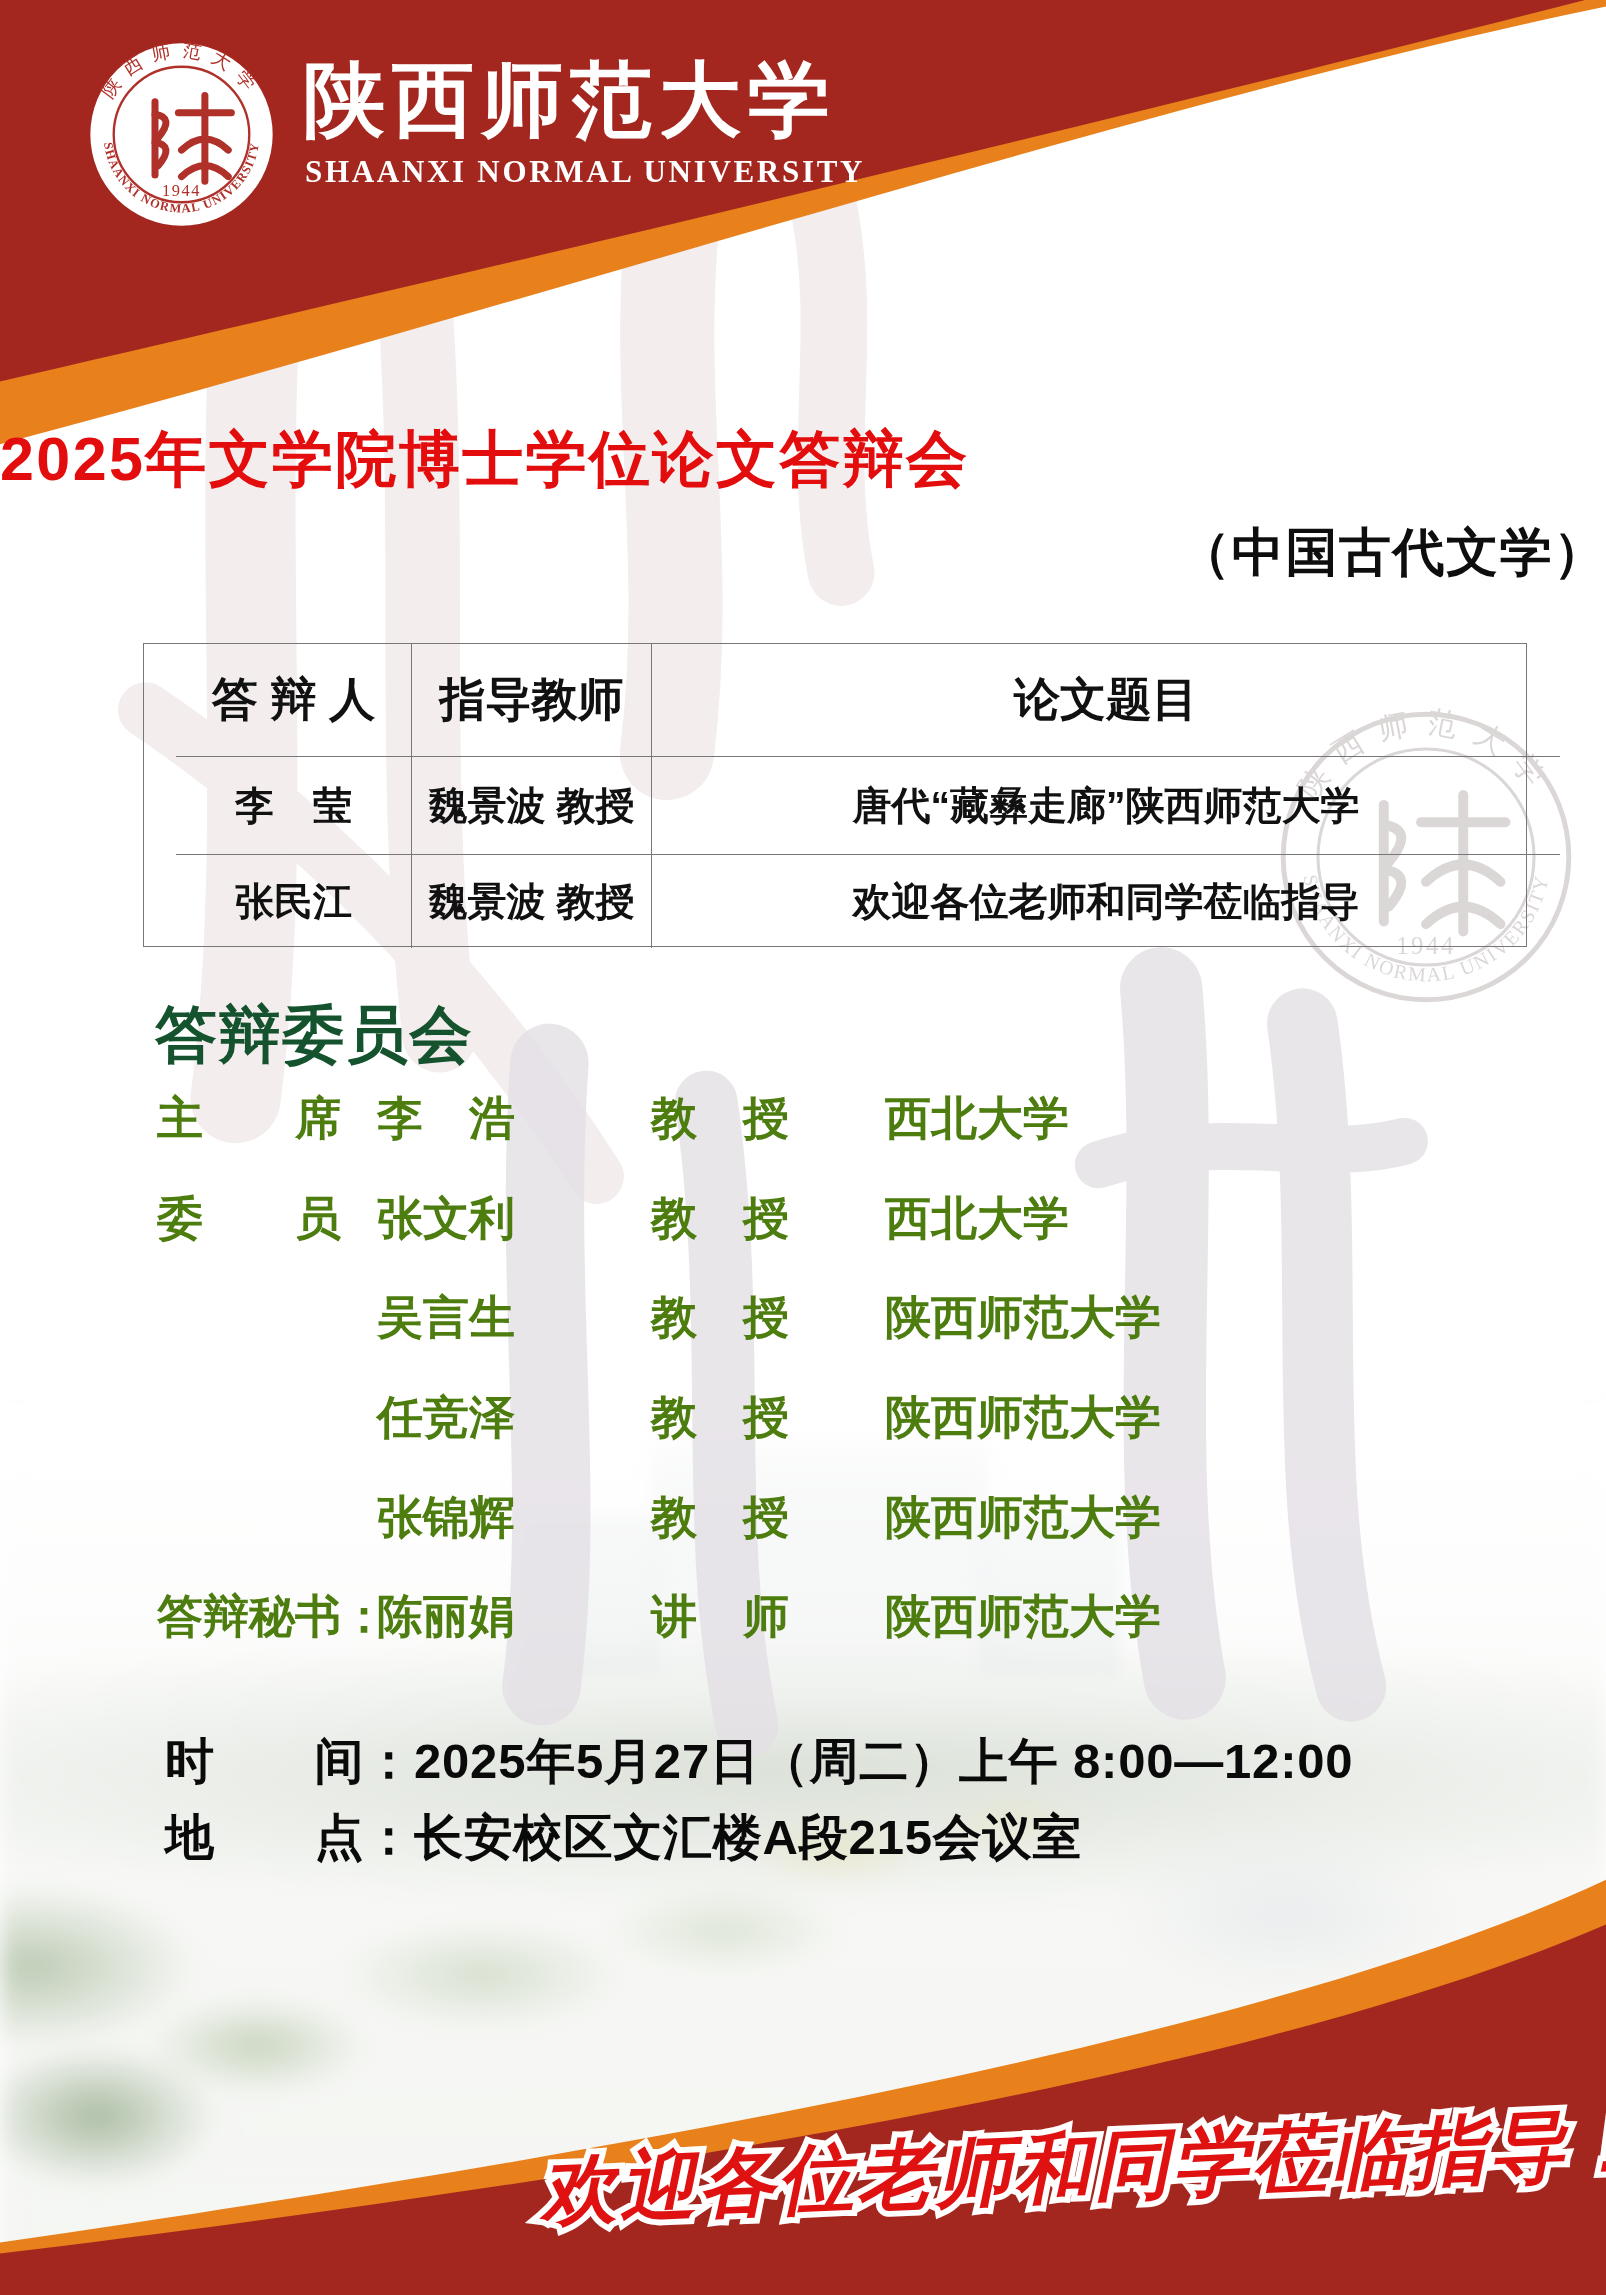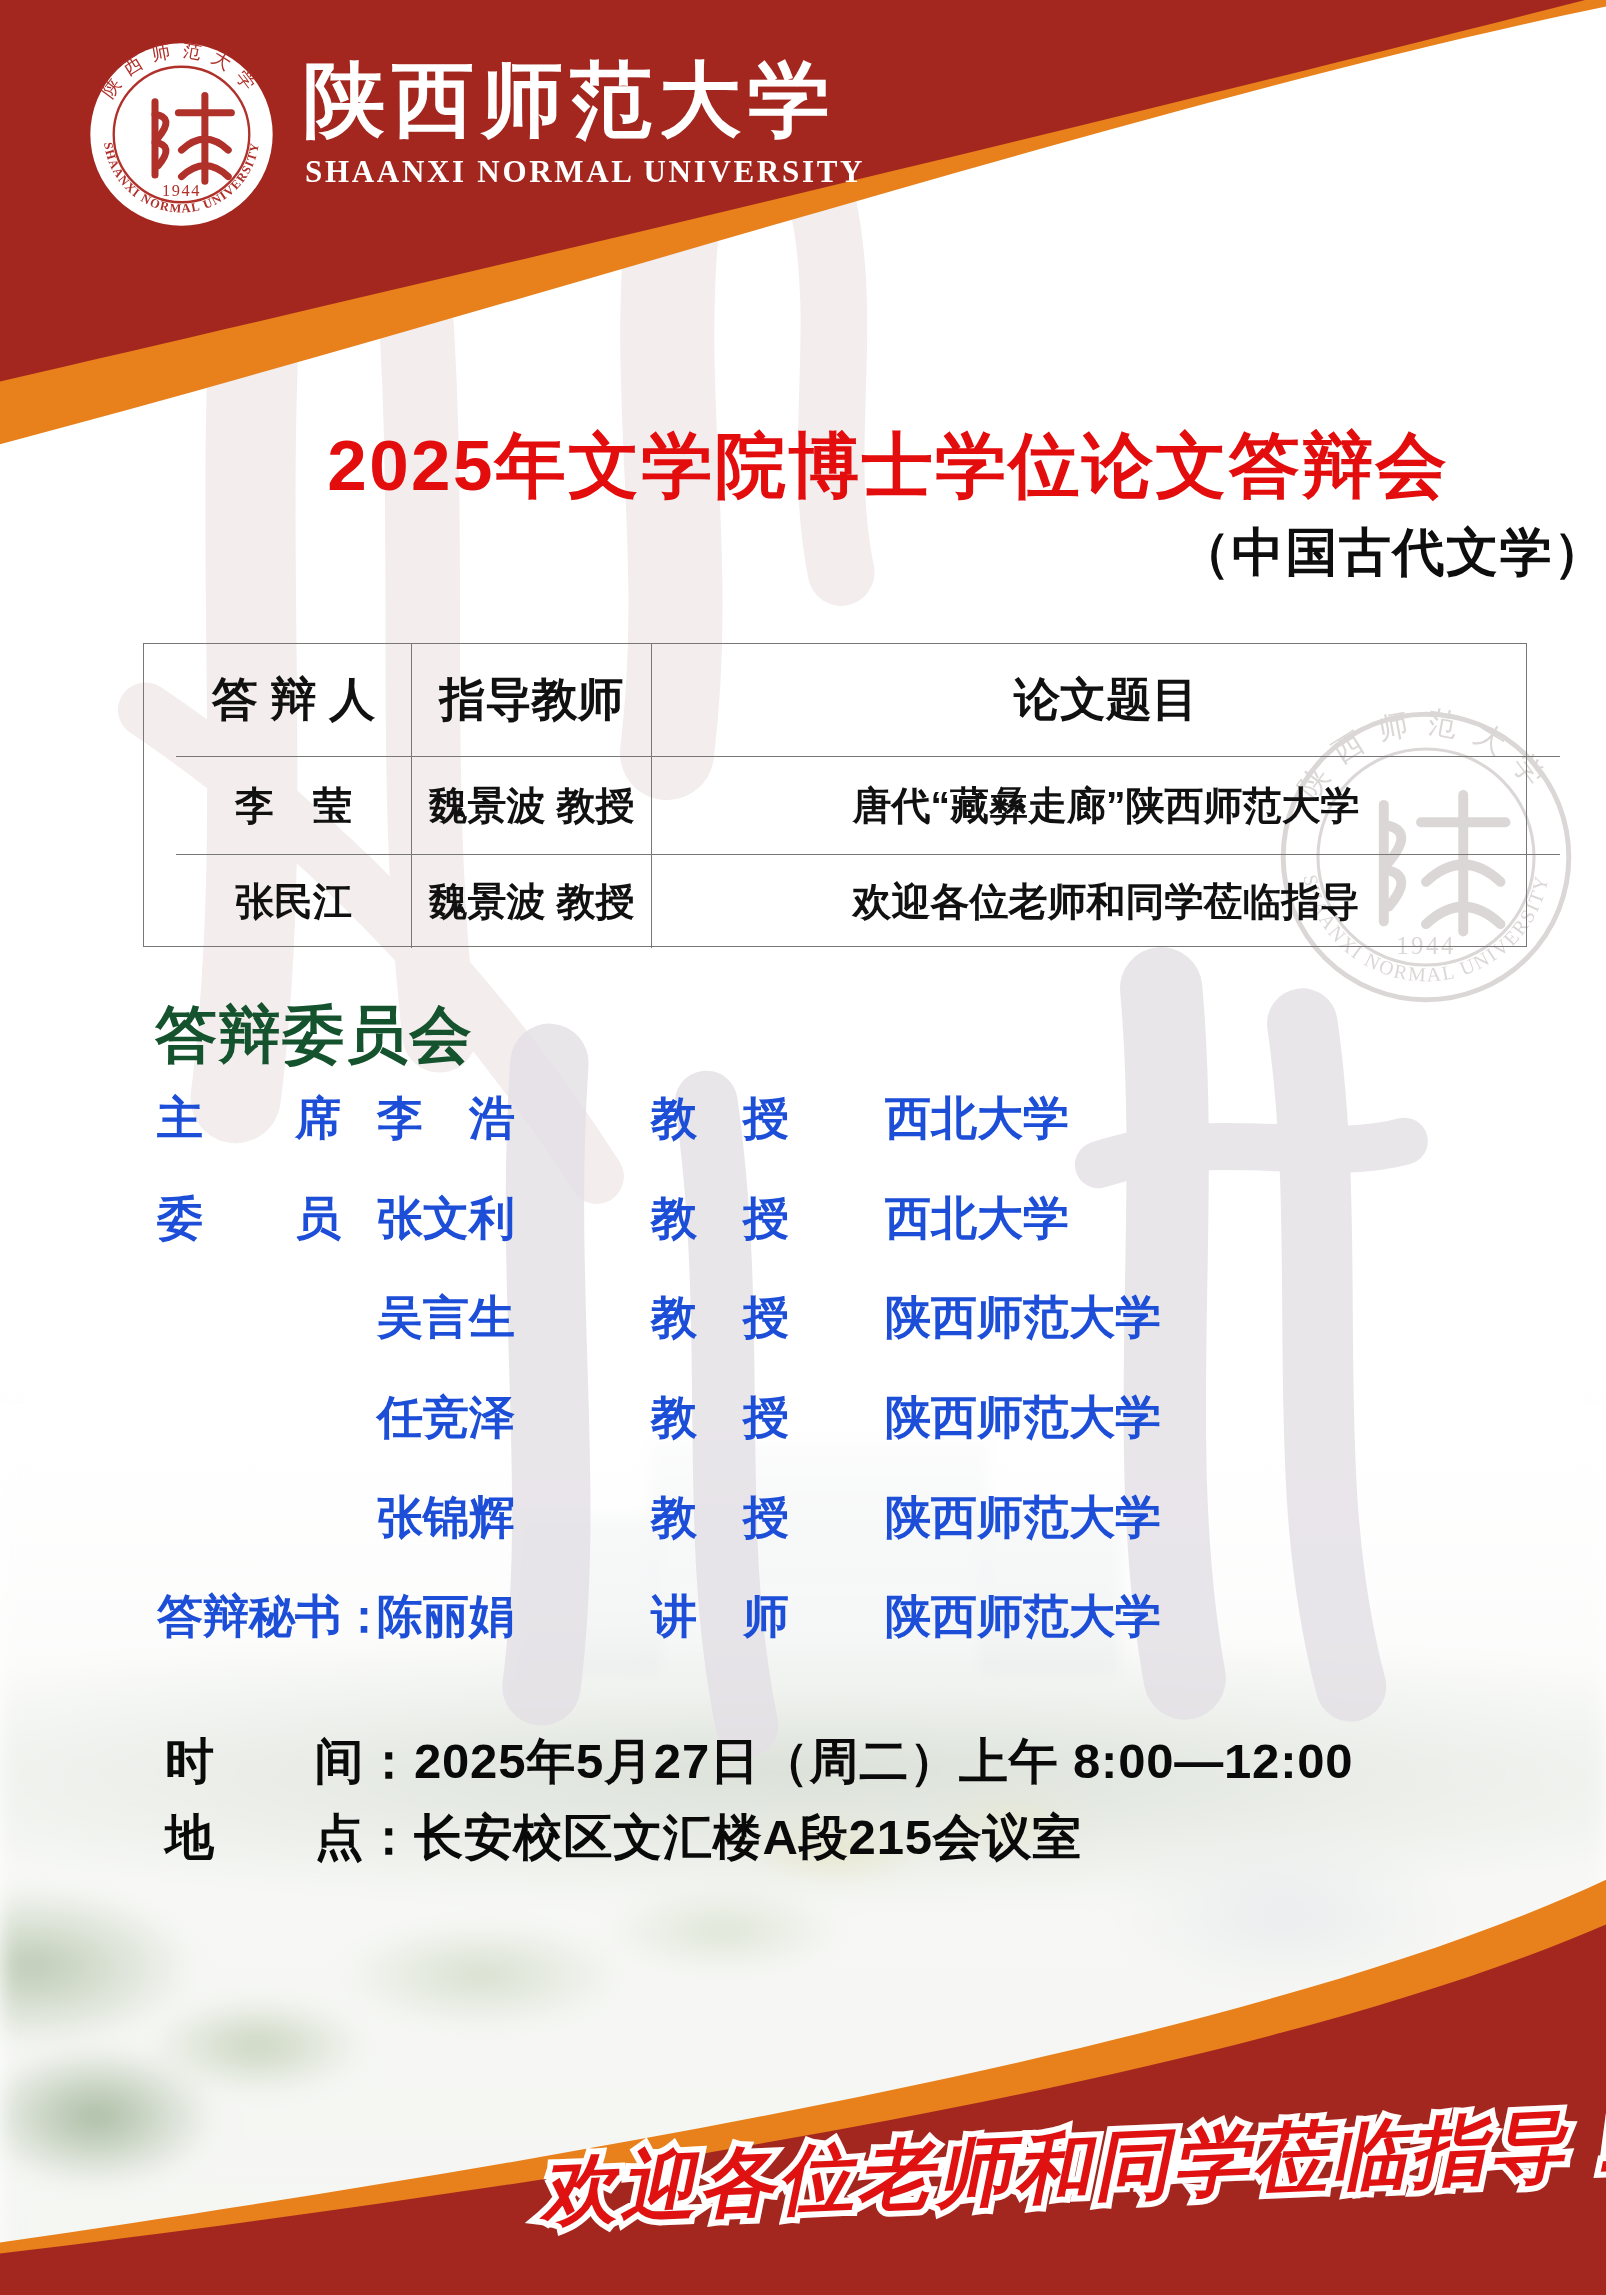--- a/index.html
+++ b/index.html
@@ -43,40 +43,40 @@
   
   .logo{position:absolute;left:88px;top:41px;width:187px;height:187px;z-index:5;}
   .uni-cn{position:absolute;left:303px;top:46px;z-index:5;color:#ffffff;
     font-family:"DejaVu Serif","Liberation Serif",serif;font-weight:700;
     font-size:82px;letter-spacing:7px;white-space:nowrap;}
   .uni-en{position:absolute;left:305px;top:154px;z-index:5;color:#ffffff;
     font-family:"Liberation Serif","DejaVu Serif",serif;font-weight:700;
     font-size:31px;letter-spacing:2.7px;white-space:nowrap;}
 
   
-  .title{position:absolute;left:0;width:1449px;top:419px;z-index:5;text-align:right;
-    color:#E30D0D;font-size:71px;font-weight:900;letter-spacing:2.4px;white-space:nowrap;}
+  .title{position:absolute;left:0;width:1449px;top:419px;z-index:5;text-align:left;
+    color:#E30D0D;font-size:61px;font-weight:900;letter-spacing:2.4px;white-space:nowrap;}
   .subtitle{position:absolute;left:0;width:1607px;top:518px;z-index:5;text-align:right;
     color:#0E0E0E;font-size:52px;font-weight:900;letter-spacing:1.6px;white-space:nowrap;}
 
   
   .dtable{position:absolute;left:143px;top:643px;width:1384px;height:304px;z-index:5;
     display:grid;grid-template-columns:236px 240px 908px;grid-template-rows:113px 98px 93px;
     border:1.6px solid #777777;box-sizing:border-box;background:rgba(255,255,255,0);padding-left:32px;}
   .dtable .cell{display:flex;align-items:center;justify-content:center;
     box-sizing:border-box;white-space:nowrap;color:#111;}
   .dtable .cv{border-right:1.6px solid #777777;}
   .dtable .ch{border-bottom:1.6px solid #777777;}
   .dtable .hd{font-size:46px;font-weight:800;}
   .dtable .bd{font-size:39px;font-weight:650;}
 
   
   .cm-heading{position:absolute;left:155px;top:993px;z-index:5;color:#14532d;
     font-size:62px;font-weight:700;letter-spacing:1.6px;}
-  .crow{position:absolute;left:0;width:1607px;height:61px;z-index:5;color:#1d4ed8;
+  .crow{position:absolute;left:0;width:1607px;height:61px;z-index:5;color:#4d7c0f;
     font-size:46px;font-weight:700;line-height:61px;white-space:nowrap;}
   .crow .role{position:absolute;left:157px;}
   .crow .name{position:absolute;left:377px;}
   .crow .ttl{position:absolute;left:651px;}
   .crow .aff{position:absolute;left:885px;}
 
   
   .srow{position:absolute;left:165px;width:1412px;height:63px;z-index:5;color:#0A0A0A;
     font-size:49px;font-weight:900;line-height:63px;white-space:nowrap;letter-spacing:0.8px;}
 

